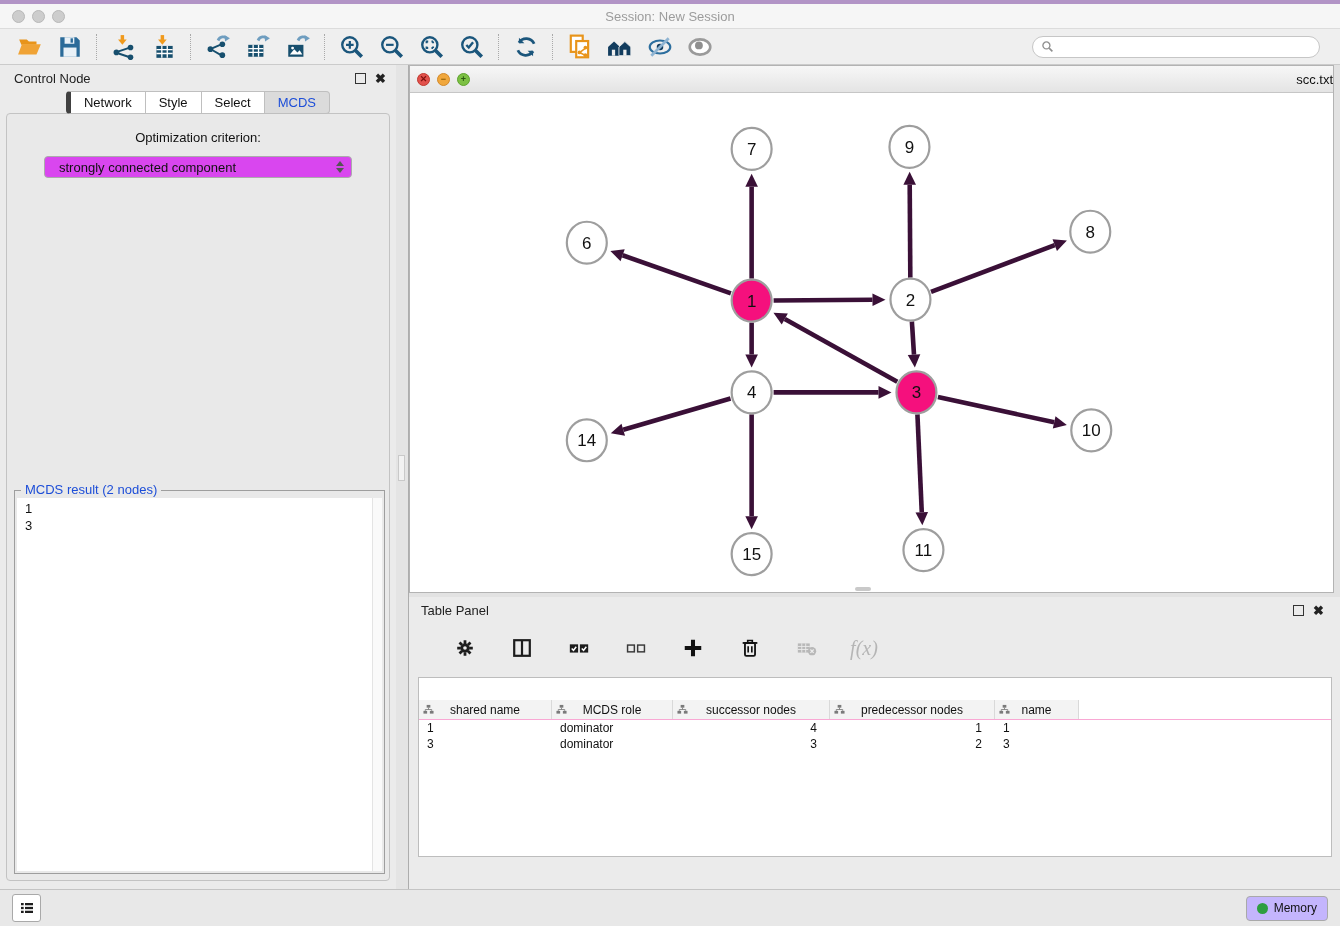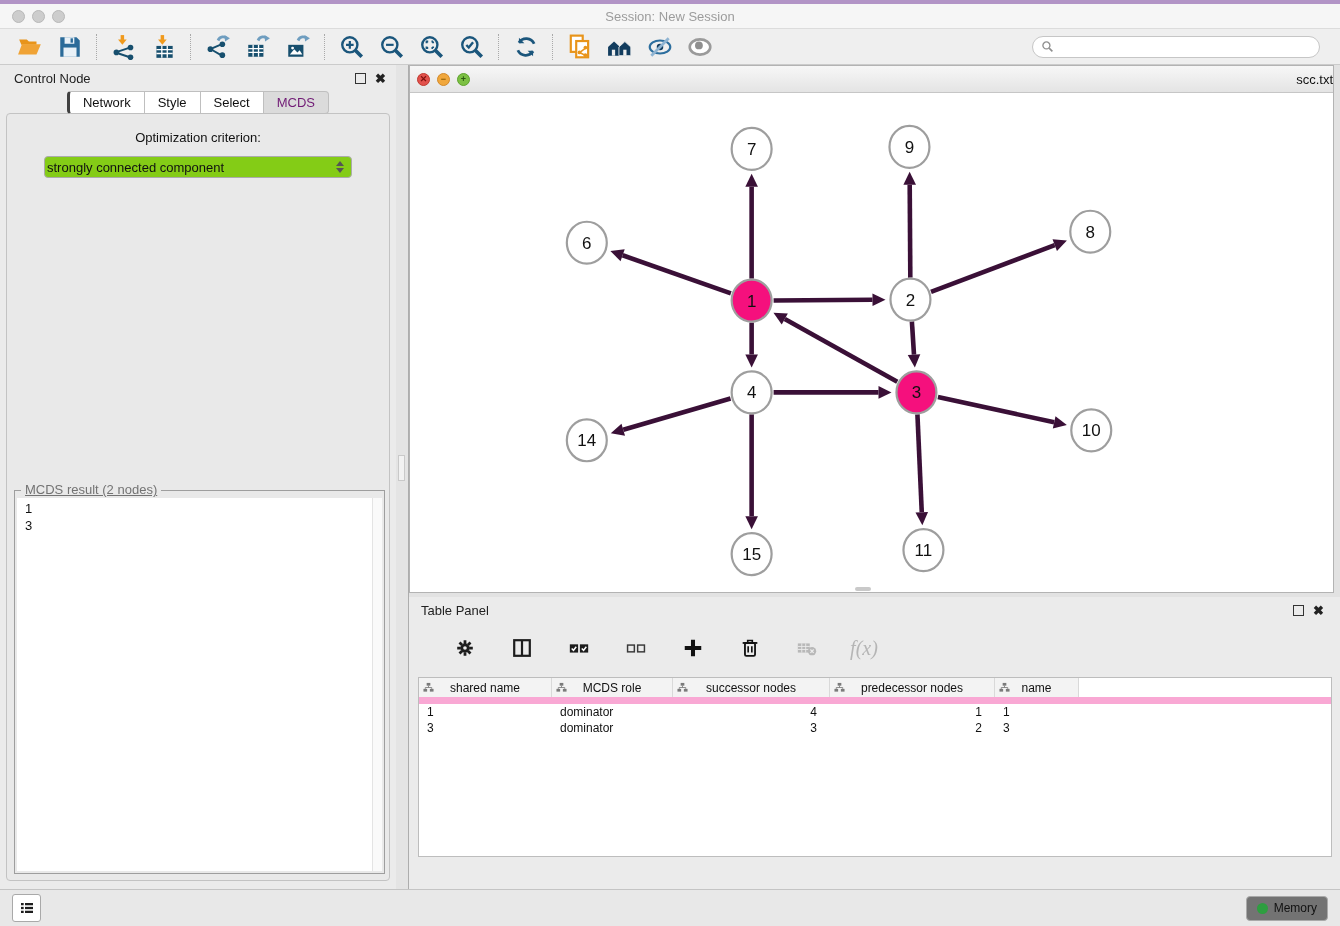--- a/index.html
+++ b/index.html
@@ -26,35 +26,35 @@
 
   
   .cpanel{width:396px;background:#EBEBEB;display:flex;flex-direction:column;position:relative;}
   .panel-head{height:26px;display:flex;align-items:center;padding:0 10px 0 14px;}
   .panel-head .ptitle{font-size:13px;color:#222;}
   .panel-head .picons{margin-left:auto;display:flex;gap:9px;align-items:center;}
   .float-ic{width:9px;height:9px;border:1.5px solid #333;display:inline-block;}
   .close-ic{font-size:13px;font-weight:bold;color:#222;line-height:1;}
   .cp-tabs{display:flex;justify-content:center;position:relative;z-index:2;margin-bottom:-1px;}
   .tab{font-size:13px;padding:3px 13px;background:#fff;border:1px solid #BFBFBF;border-left:none;color:#111;}
-  .tab:first-child{border-left:3px solid #404040;border-radius:4px 0 0 4px;}
+  .tab:first-child{border-left:5px solid #404040;border-radius:4px 0 0 4px;}
   .tab:last-child{border-radius:0 4px 4px 0;}
-  .tab.active{background:#DBDBDB;color:#701a75;}
+  .tab.active{background:#DBDBDB;color:#1d4ed8;}
   .cp-body{margin:0 6px 8px 6px;flex:1;border:1px solid #C3C3C3;border-radius:4px;background:#E9E9E9;position:relative;}
   .opt-label{text-align:center;font-size:13px;color:#111;margin-top:16px;}
-  .dropdown{margin:11px auto 0;width:308px;height:22px;background:#84cc16;border:1px solid #ABABAB;border-radius:4px;display:flex;align-items:center;padding:0 7px 0 2px;box-sizing:border-box;}
+  .dropdown{margin:11px auto 0;width:308px;height:22px;background:#d946ef;border:1px solid #ABABAB;border-radius:4px;display:flex;align-items:center;padding:0 7px 0 14px;box-sizing:border-box;}
   .dropdown .dval{font-size:13px;color:#111;flex:1;}
   .spin{display:flex;flex-direction:column;gap:2px;}
   .spin i{width:0;height:0;border-left:4px solid transparent;border-right:4px solid transparent;}
   .spin .up{border-bottom:5px solid #555;}
   .spin .dn{border-top:5px solid #555;}
   .cp-buttons{display:flex;justify-content:center;gap:14px;margin-top:12px;}
   .btn{font-size:13px;font-family:"Liberation Sans",sans-serif;background:#fff;border:1px solid #B9B9B9;border-radius:5px;padding:3px 15px;color:#111;}
   .result-group{position:absolute;left:7px;right:4px;top:376px;bottom:6px;border:1px solid #9E9E9E;}
-  .result-title{position:absolute;top:-9px;left:6px;background:#E9E9E9;padding:0 4px;font-size:13px;color:#737373;text-decoration:underline;}
+  .result-title{position:absolute;top:-9px;left:6px;background:#E9E9E9;padding:0 4px;font-size:13px;color:#1d4ed8;}
   .result-box{position:absolute;left:2px;right:12px;top:7px;bottom:2px;background:#fff;font-size:13px;color:#111;white-space:pre;line-height:17px;padding:2px 0 0 8px;overflow:hidden;}
   .result-scroll{position:absolute;right:2px;top:7px;bottom:2px;width:9px;background:#FAFAFA;border-left:1px solid #E4E4E4;}
 
   
   .vdivider{width:12px;background:#E4E4E4;border-right:1px solid #ADADAD;position:relative;}
   .vdivider .grip{position:absolute;top:390px;left:2px;width:7px;height:26px;background:#F2F2F2;border:1px solid #C9C9C9;box-sizing:border-box;}
 
   
   .rightcol{flex:1;display:flex;flex-direction:column;min-width:0;background:#E2E2E2;}
   .netwin{height:528px;margin-right:6px;border:1px solid #B3B3B3;background:#fff;display:flex;flex-direction:column;box-sizing:border-box;}
@@ -68,31 +68,31 @@
   .canvas svg{position:absolute;inset:0;}
   .hscroll-bit{position:absolute;left:445px;bottom:1px;width:16px;height:4px;background:#C9C9C9;border-radius:2px;}
 
   
   .tpanel{flex:1;margin-top:4px;background:#EBEBEB;display:flex;flex-direction:column;min-height:0;}
   .t-toolbar{height:50px;display:flex;align-items:center;padding-left:18px;gap:0;}
   .t-btn{width:38px;height:34px;display:flex;align-items:center;justify-content:center;margin-left:19px;}
   .t-btn svg{width:22px;height:22px;}
   .fx{font-family:"Liberation Serif",serif;font-style:italic;font-size:20px;color:#B5B5B5;}
   .ttable{margin:4px 8px 0 9px;background:#fff;border:1px solid #BDBDBD;height:180px;box-sizing:border-box;overflow:hidden;flex:none;}
-  .thead{display:flex;height:19px;border-bottom:7px solid #f9a8d4;}
+  .thead{display:flex;height:19px;border-bottom:1px solid #f9a8d4;margin-top:22px;}
   .th{background:#F3F3F3;border-right:1px solid #D9D9D9;position:relative;display:flex;align-items:center;justify-content:center;font-size:12px;color:#111;box-sizing:border-box;flex:none;}
   .th svg{position:absolute;left:4px;width:11px;height:11px;}
   .th.filler{background:#fff;border-right:none;flex:1;}
   .trow{display:flex;height:16px;align-items:center;font-size:12px;color:#111;}
   .td{box-sizing:border-box;flex:none;padding:0 8px;overflow:hidden;white-space:nowrap;}
   .td.r{text-align:right;padding-right:13px;}
   .t-tabs{display:flex;justify-content:center;margin-top:7px;}
   .statusbar{height:36px;background:#E8E8E8;border-top:1px solid #C4C4C4;display:flex;align-items:center;padding:0 12px;position:relative;z-index:3;}
   .list-btn{width:27px;height:26px;background:#fff;border:1px solid #A9A9A9;border-radius:3px;display:flex;align-items:center;justify-content:center;}
-  .mem-btn{margin-left:auto;height:23px;background:#737373;border:1px solid #A9A9A9;border-radius:4px;display:flex;align-items:center;gap:6px;padding:0 10px;font-size:12px;color:#111;}
+  .mem-btn{margin-left:auto;height:23px;background:#c4b5fd;border:1px solid #A9A9A9;border-radius:4px;display:flex;align-items:center;gap:6px;padding:0 10px;font-size:12px;color:#111;}
   .mem-dot{width:11px;height:11px;border-radius:50%;background:#2E9E40;}
 </style>
 </head>
 <body>
 
 <div class="app">
 
   <div class="top-strip"></div>
 
   <div class="titlebar">

